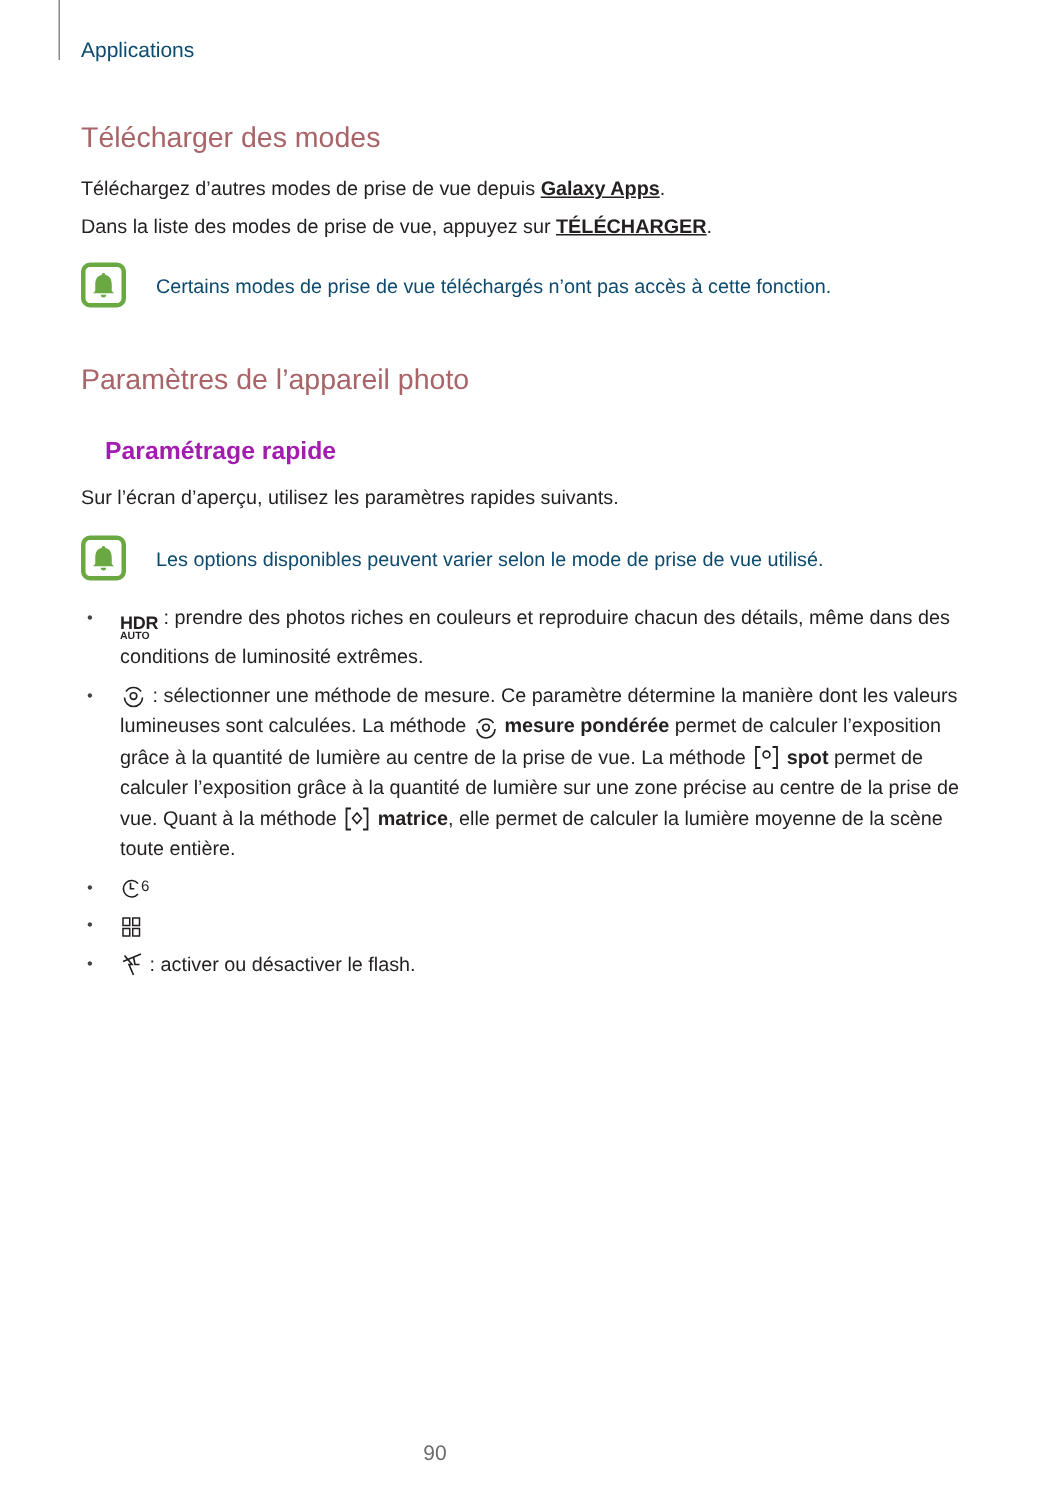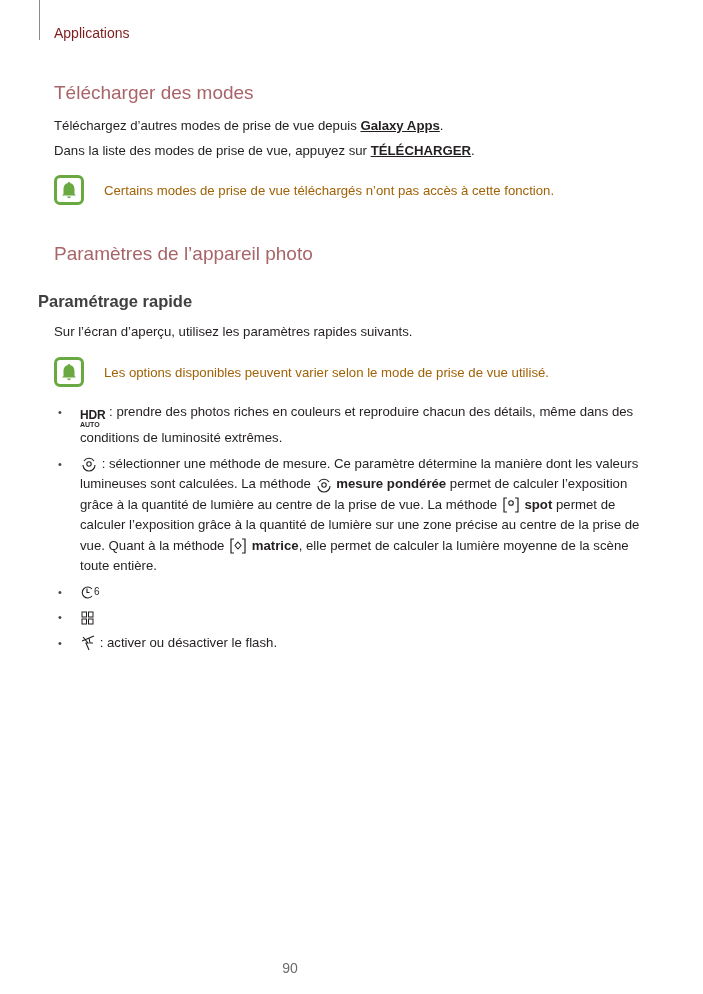--- a/index.html
+++ b/index.html
@@ -1,27 +1,27 @@
 <!DOCTYPE html>
 <html><head>
 <meta charset="utf-8">
 <style>
   html, body { margin: 0; padding: 0; background: #ffffff; }
   body { width: 703px; height: 994px; position: relative; overflow: hidden;
          font-family: "Liberation Sans", sans-serif; color: #231f20; }
   .page-rule { position: absolute; left: 39px; top: 0; width: 1px; height: 40px; background: #8a8a8a; }
-  .running-head { position: absolute; left: 54px; top: 25px; font-size: 14px; color: #7f1d1d; }
+  .running-head { position: absolute; left: 54px; top: 25px; font-size: 14px; color: #0c4a6e; }
   .h1 { position: absolute; left: 54px; font-size: 19px; font-weight: normal; color: #a86468; margin: 0; }
-  .h2 { position: absolute; left: 38px; font-size: 16.5px; font-weight: bold; color: #404040; margin: 0; }
+  .h2 { position: absolute; left: 70px; font-size: 16.5px; font-weight: bold; color: #a21caf; margin: 0; }
   .p { position: absolute; left: 54px; font-size: 13.2px; line-height: 20px; margin: 0; color: #231f20; }
   .p b { font-weight: bold; text-decoration: underline; }
   .note { position: absolute; left: 54px; display: flex; align-items: center; }
   .note-icon { width: 30px; height: 30px; box-sizing: border-box; border: 3px solid #6aa842; border-radius: 6px;
                display: flex; align-items: center; justify-content: center; background: #fff; }
-  .note-text { margin-left: 20px; font-size: 13.2px; color: #a16207; }
+  .note-text { margin-left: 20px; font-size: 13.2px; color: #0c4a6e; }
   .bullets { position: absolute; left: 58px; top: 402px; width: 590px; margin: 0; padding: 0; list-style: none; }
   .bullets li { position: relative; padding-left: 22px; font-size: 13.2px; line-height: 20.5px; margin-bottom: 5px; }
   .bullets li .dot { position: absolute; left: 0; top: 0; font-size: 11px; color: #444; }
   .ico { display: inline-flex; align-items: center; justify-content: center; vertical-align: middle; margin: 0 1px; }
   .hdr { display: inline-flex; flex-direction: column; line-height: 1; vertical-align: -3px; }
   .hdr .t { font-size: 12px; font-weight: bold; letter-spacing: -0.2px; }
   .hdr .s { font-size: 7px; font-weight: bold; }
   .page-num { position: absolute; left: 0; width: 580px; top: 960px; text-align: center; font-size: 14px; color: #6b6b6b; }
 </style>
 </head>

